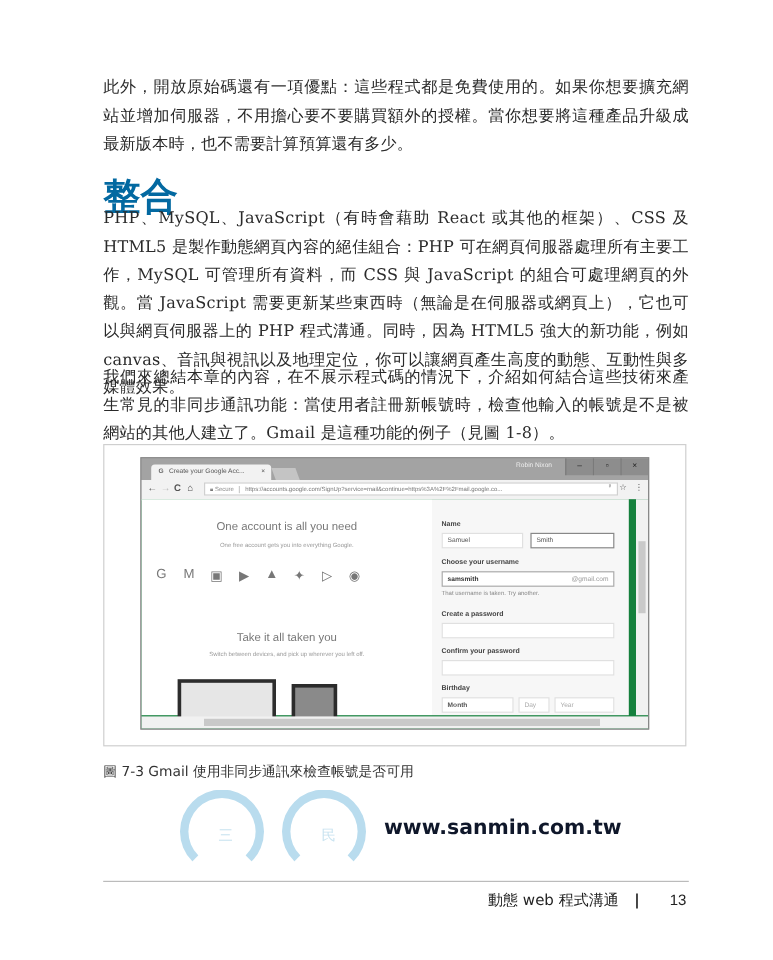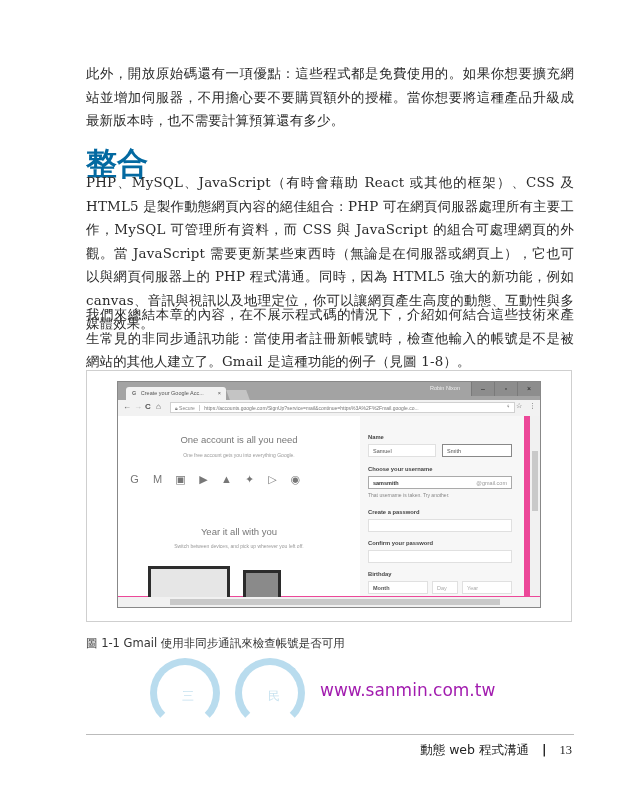--- a/index.html
+++ b/index.html
@@ -12,21 +12,21 @@
   .tab{position:absolute;left:8px;top:5px;width:100px;height:13px;background:#f2f2f2;border-radius:3px 3px 0 0;font-size:5.5px;color:#555;line-height:13px;padding-left:6px;box-sizing:border-box;white-space:nowrap;overflow:hidden;}
   .tab .g{font-weight:bold;color:#666;margin-right:3px;}
   .tab .x{position:absolute;right:5px;top:0;color:#555;}
   .newtab{position:absolute;left:110px;top:8px;width:20px;height:10px;background:#c4c4c4;transform:skewX(20deg);}
   .user{position:absolute;right:80px;top:3px;font-size:5.5px;color:#eee;}
   .winbtn{position:absolute;top:0;width:22px;height:14px;background:#8d8d8d;color:#222;font-size:7px;text-align:center;line-height:14px;border-left:1px solid #7a7a7a;}
   .toolbar{position:absolute;left:0;top:18px;right:0;height:16px;background:#f2f2f2;border-bottom:1px solid #ddd;}
   .nav{position:absolute;top:2px;font-size:8px;color:#555;}
   .omni{position:absolute;left:52px;top:2px;width:345px;height:11px;background:#fff;border:1px solid #d0d0d0;box-sizing:border-box;font-size:5px;line-height:10px;color:#777;padding-left:4px;white-space:nowrap;overflow:hidden;}
   .omni .sec{color:#888;padding-right:4px;border-right:1px solid #ccc;margin-right:3px;}
-  .content{position:absolute;left:0;top:34px;right:0;bottom:0;background:#ec4899;}
+  .content{position:absolute;left:0;top:34px;right:0;bottom:0;background:#15803d;}
   .left{position:absolute;left:0;top:0;width:242px;height:180px;background:#fff;}
   .right{position:absolute;left:242px;top:0;width:164px;height:180px;background:#f7f7f7;}
   .vscroll{position:absolute;right:0;top:0;width:10px;height:180px;background:#f1f1f1;}
   .vthumb{position:absolute;right:2px;top:35px;width:6px;height:60px;background:#c9c9c9;}
   .hscroll{position:absolute;left:0;bottom:0;right:0;height:10px;background:#f1f1f1;}
   .hthumb{position:absolute;left:52px;bottom:2px;width:330px;height:6px;background:#c9c9c9;}
   .lt1{position:absolute;left:0;width:242px;text-align:center;font-size:9.5px;color:#777;font-weight:300;}
   .lt2{position:absolute;left:0;width:242px;text-align:center;font-size:5px;color:#999;}
   .icons{position:absolute;left:10px;top:94px;display:flex;gap:10px;font-size:11px;color:#777;}
   .icons span{width:13px;text-align:center;}
@@ -34,26 +34,26 @@
   .fld{position:absolute;height:13px;background:#fff;border:1px solid #e0e0e0;box-sizing:border-box;font-size:5.5px;color:#555;line-height:12px;padding-left:4px;}
   .hint{position:absolute;left:8px;font-size:5px;color:#888;}
   .device1{position:absolute;left:30px;top:190px;width:82px;height:34px;background:#2d2d2d;}
   .device1 .scr{position:absolute;left:3px;top:3px;right:3px;bottom:0;background:#e6e6e6;}
   .device2{position:absolute;left:125px;top:194px;width:38px;height:30px;background:#2b2b2b;}
   .device2 .scr{position:absolute;left:3px;top:3px;right:3px;bottom:0;background:#8a8a8a;}
   .caption{position:absolute;left:86px;top:636px;font-family:"DejaVu Sans","Liberation Sans",sans-serif;font-size:11.5px;color:#333;}
   .watermark{position:absolute;left:140px;top:650px;width:380px;height:60px;}
   .wm-arc{position:absolute;width:70px;height:70px;border-radius:50%;border:7px solid #b9dcee;border-bottom-color:transparent;border-left-color:#b9dcee;box-sizing:border-box;}
   .wm-name{position:absolute;left:178px;top:-8px;font-family:"DejaVu Serif",serif;font-size:30px;color:#c9e3f0;letter-spacing:2px;}
-  .wm-url{position:absolute;left:180px;top:30px;font-family:"DejaVu Sans",sans-serif;font-size:17px;color:#a21caf;}
+  .wm-url{position:absolute;left:180px;top:30px;font-family:"DejaVu Sans",sans-serif;font-size:17px;color:#0f172a;font-weight:bold;}
   .wm-ch{position:absolute;font-family:"DejaVu Serif",serif;font-size:12px;color:#c9e3f0;}
   .footer-rule{position:absolute;left:86px;top:734px;width:488px;height:1px;background:#bbb;}
   .footer{position:absolute;right:72px;top:742px;font-family:"DejaVu Sans","Liberation Sans",sans-serif;font-size:12.5px;color:#222;}
   .footer .sep{margin:0 9px;font-weight:bold;}
-  .footer .pg{font-family:Liberation Serif, serif;}
+  .footer .pg{font-family:Liberation Sans, sans-serif;margin-left:12px;}
 </style>
 </head>
 <body>
 
 <p class="para" style="top:62px;">此外，開放原始碼還有一項優點：這些程式都是免費使用的。如果你想要擴充網站並增加伺服器，不用擔心要不要購買額外的授權。當你想要將這種產品升級成最新版本時，也不需要計算預算還有多少。</p>
 
 <h2 class="heading">整合</h2>
 
 <p class="para" style="top:171px;">PHP、MySQL、JavaScript（有時會藉助 React 或其他的框架）、CSS 及 HTML5 是製作動態網頁內容的絕佳組合：PHP 可在網頁伺服器處理所有主要工作，MySQL 可管理所有資料，而 CSS 與 JavaScript 的組合可處理網頁的外觀。當 JavaScript 需要更新某些東西時（無論是在伺服器或網頁上），它也可以與網頁伺服器上的 PHP 程式溝通。同時，因為 HTML5 強大的新功能，例如 canvas、音訊與視訊以及地理定位，你可以讓網頁產生高度的動態、互動性與多媒體效果。</p>
 
@@ -95,21 +95,21 @@
       <div class="icons" style="top:57px;">
         <span>G</span>
         <span>M</span>
         <span>▣</span>
         <span>▶</span>
         <span>▲</span>
         <span>✦</span>
         <span>▷</span>
         <span>◉</span>
       </div>
-      <div class="lt1" style="top:110px;">Year it all with you</div>
+      <div class="lt1" style="top:110px;">Take it all taken you</div>
       <div class="lt2" style="top:127px;">Switch between devices, and pick up wherever you left off.</div>
       <div class="device1" style="top:150px;">
           <div class="scr"></div>
         </div>
       <div class="device2" style="top:154px;">
           <div class="scr"></div>
         </div>
     </div>
     <div class="right">
       <div class="lbl" style="top:18px;">Name</div>
@@ -132,21 +132,21 @@
     </div>
     <div class="vscroll">
         <div class="vthumb"></div>
       </div>
     <div class="hscroll">
         <div class="hthumb"></div>
       </div>
   </div>
 </div>
 
-<div class="caption">圖 1-1  Gmail 使用非同步通訊來檢查帳號是否可用</div>
+<div class="caption">圖 7-3  Gmail 使用非同步通訊來檢查帳號是否可用</div>
 
 <div class="watermark">
   <div class="wm-arc" style="left:10px;top:8px;"></div>
   <div class="wm-arc" style="left:95px;top:8px;"></div>
   <span class="wm-ch" style="left:42px;top:38px;">三</span>
   <span class="wm-ch" style="left:128px;top:38px;">民</span>
   <div class="wm-url">www.sanmin.com.tw</div>
 </div>
 
 <div class="footer-rule"></div>

